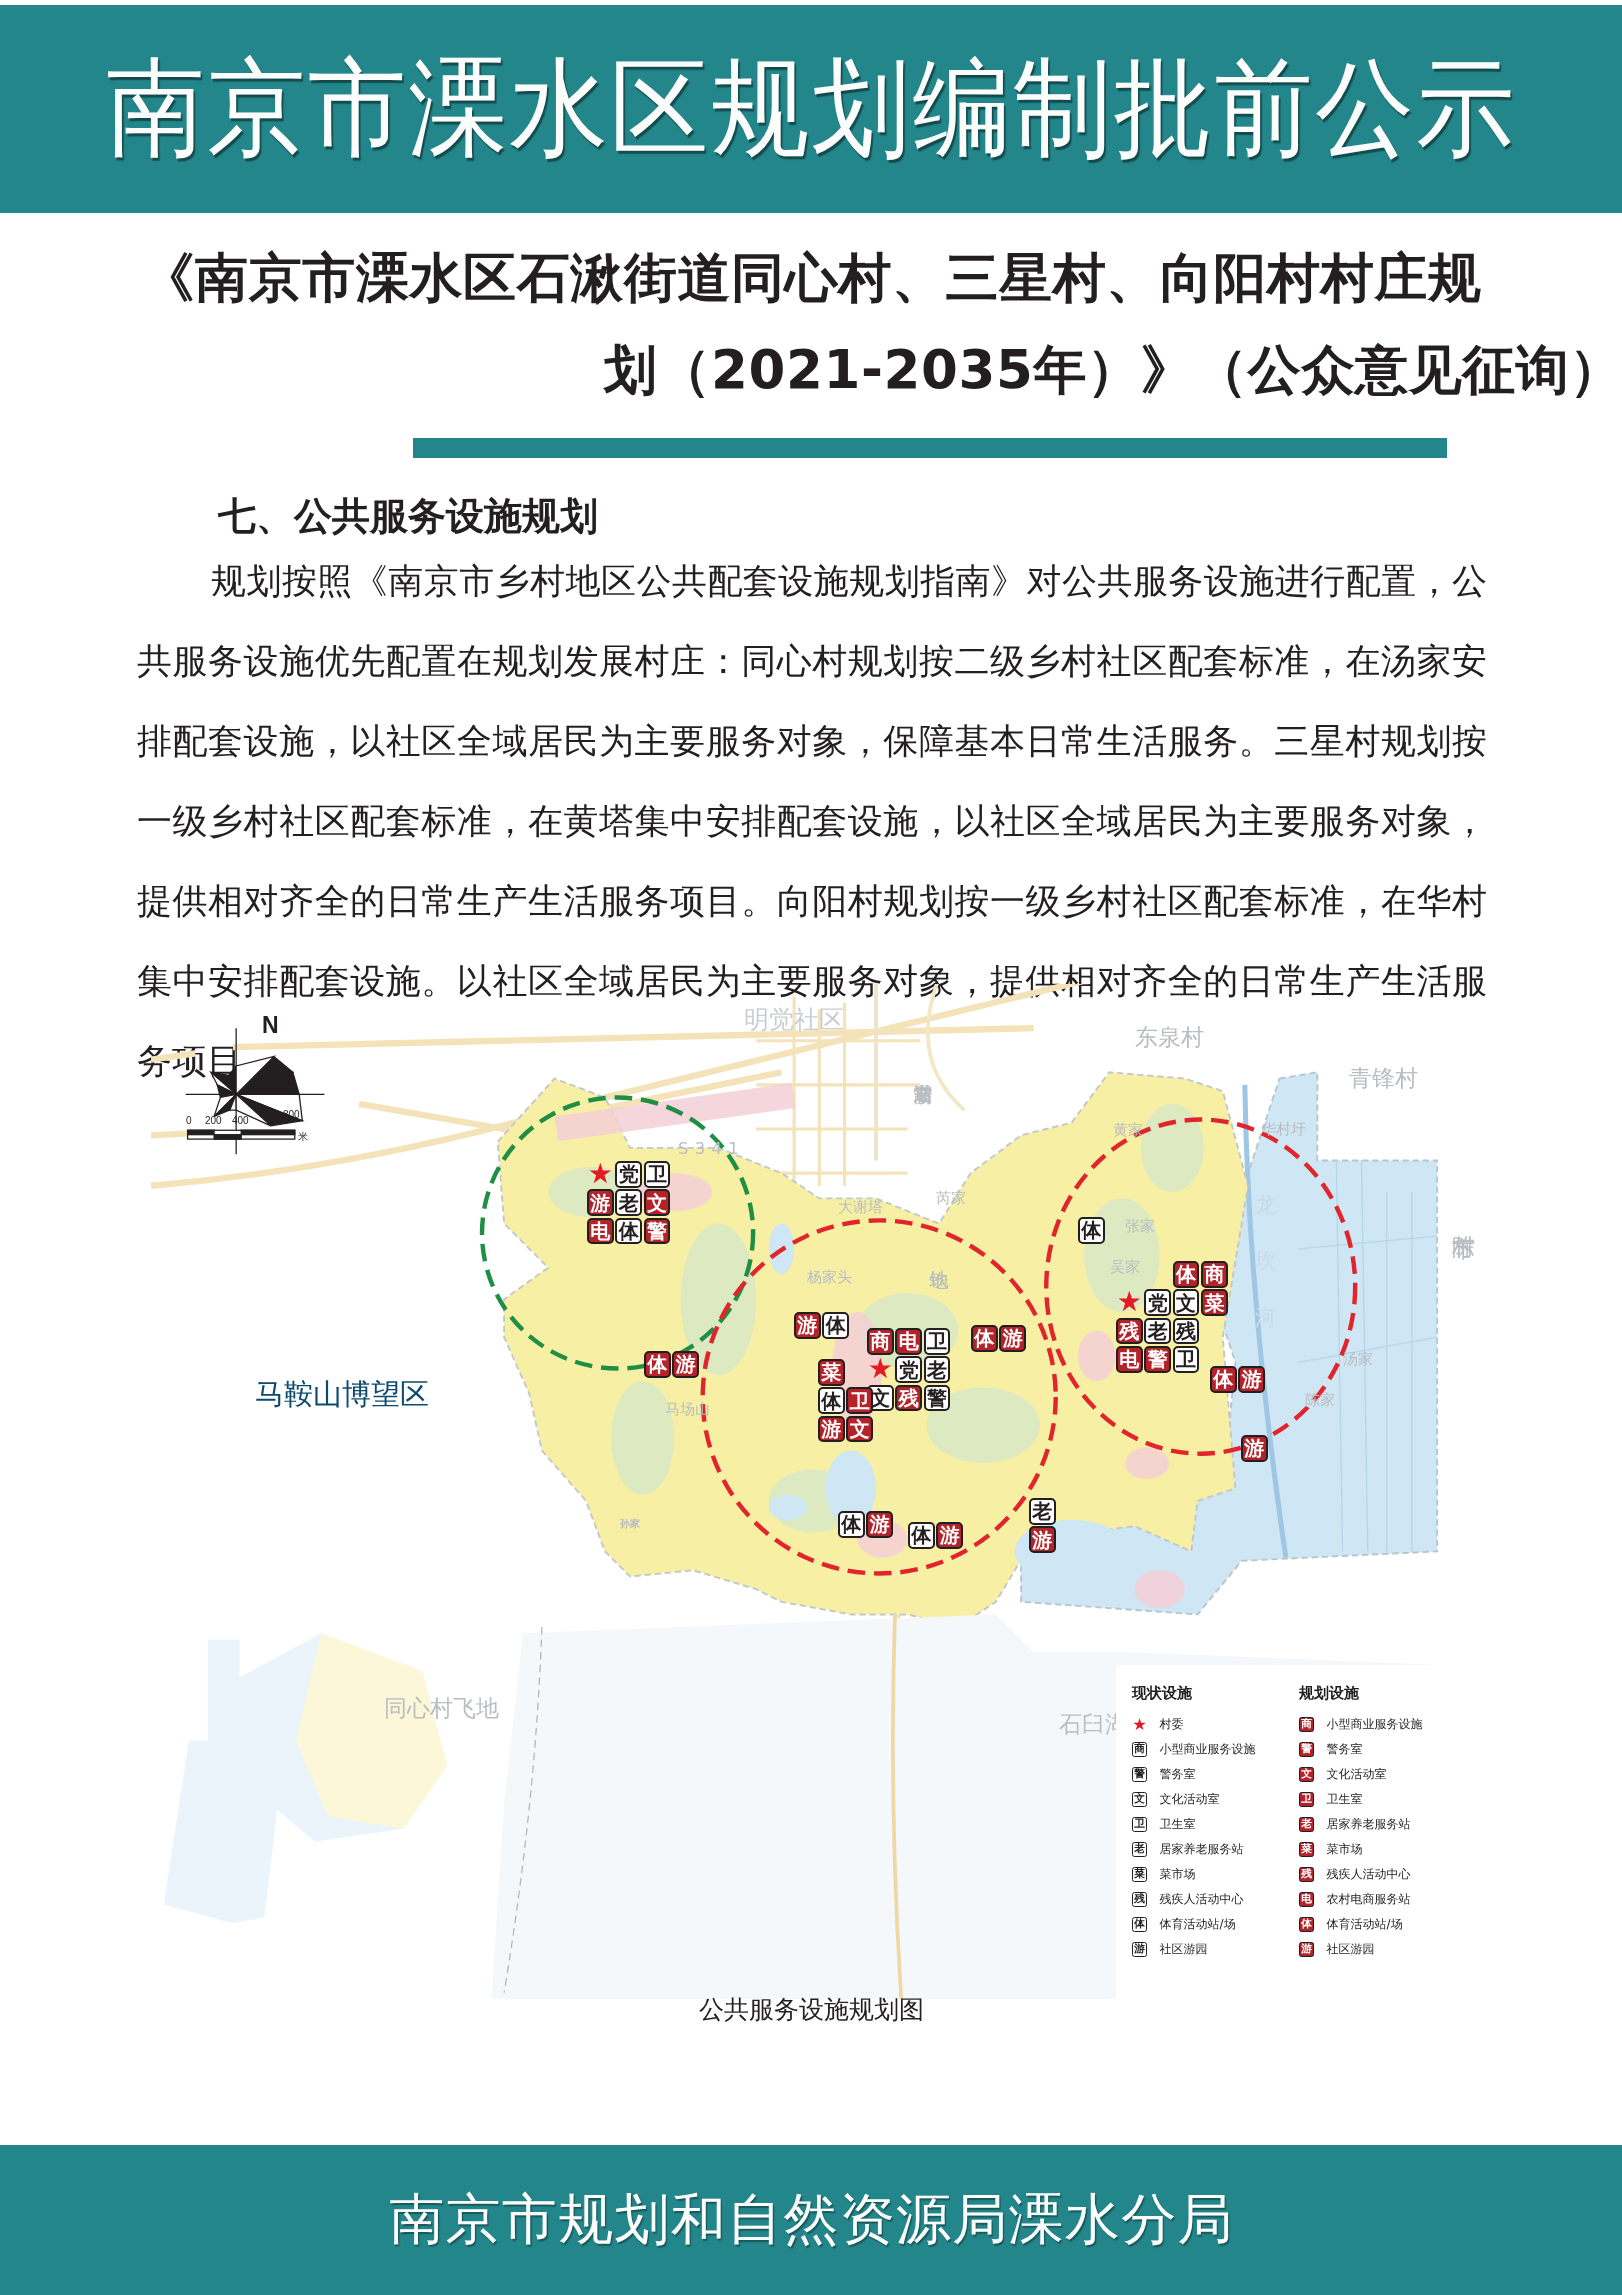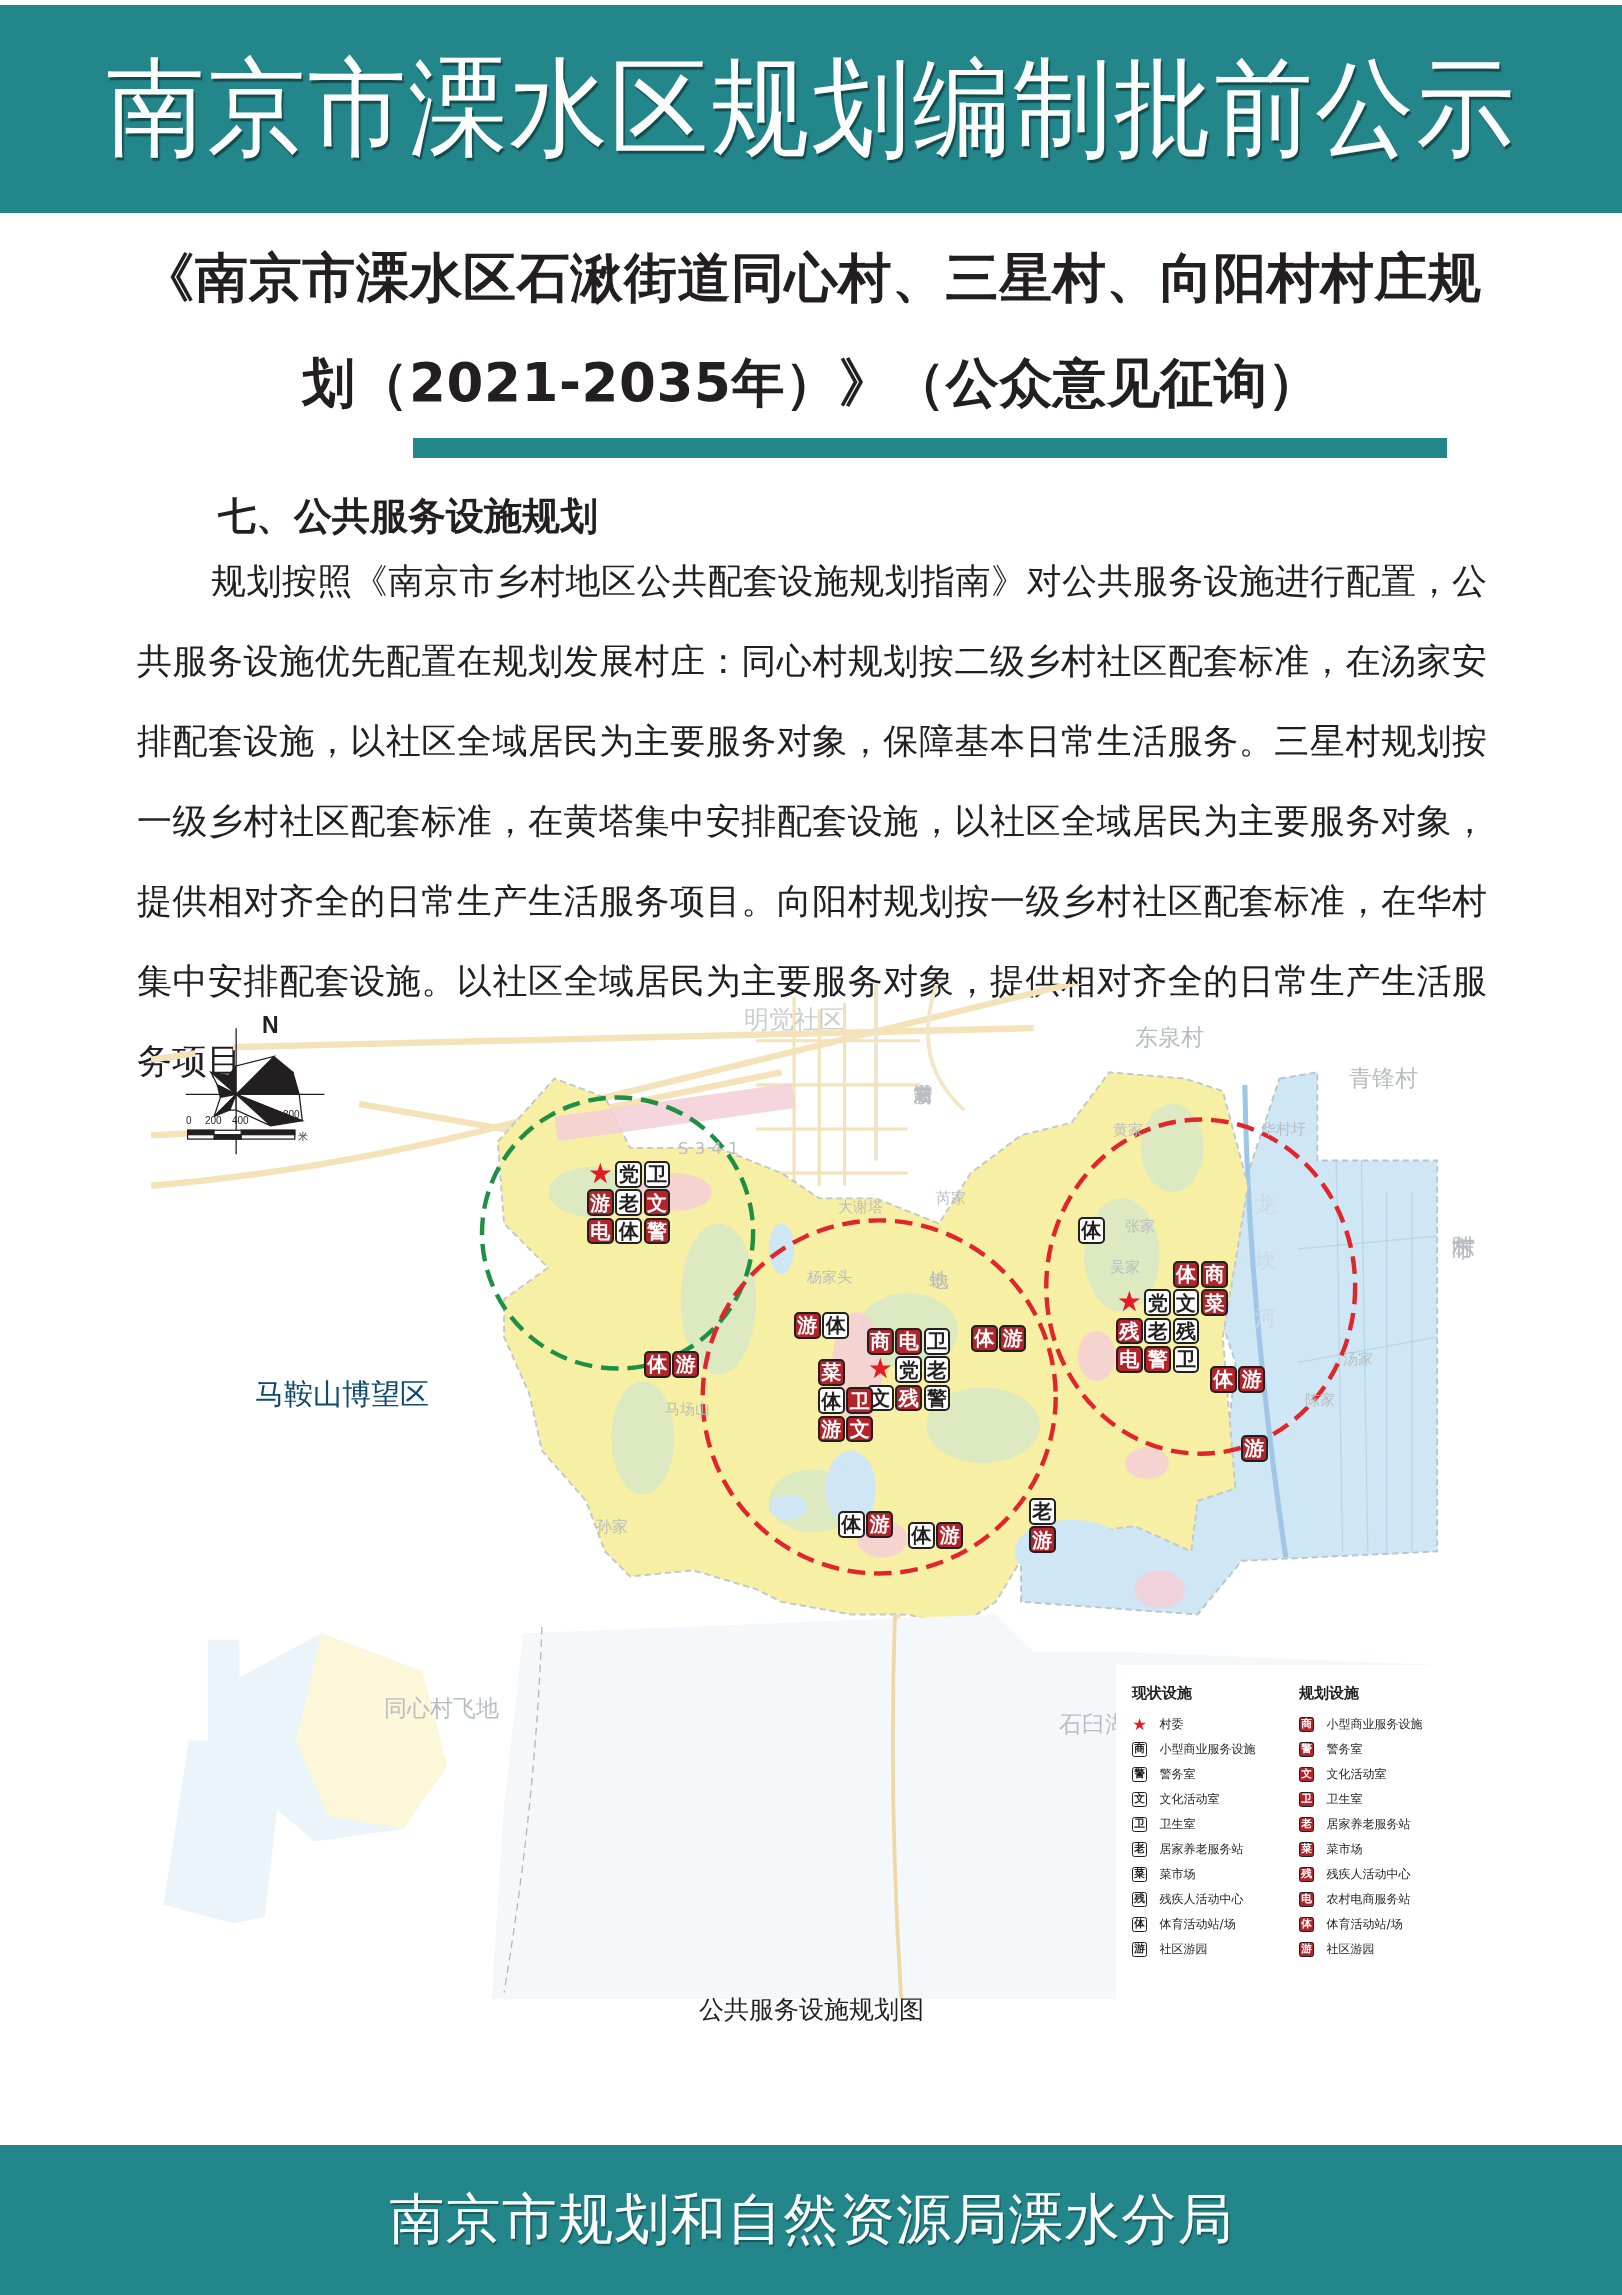--- a/index.html
+++ b/index.html
@@ -7,21 +7,21 @@
          font-family:"DejaVu Sans","Liberation Sans",sans-serif; color:#231f20; }
   .abs { position:absolute; }
   
   #header { left:0; top:5px; width:1623px; height:208px; background:#23868a; }
   #header-title { left:0; top:0; width:1623px; height:208px; display:flex; align-items:center; justify-content:center;
      color:#fbfdfd; font-size:107px; letter-spacing:2.5px; font-family:"DejaVu Sans",sans-serif;
      text-shadow: 1.9px 2.5px 1.3px rgba(0,0,0,0.45); transform:scaleX(0.92); }
   .subtitle { left:0; width:1623px; text-align:center; font-weight:bold; color:#231f20;
      font-size:53px; letter-spacing:0.6px; font-family:"DejaVu Sans",sans-serif; }
   #subtitle-1 { top:243px; }
-  #subtitle-2 { top:348px; }
+  #subtitle-2 { top:335px;text-align:right; }
   #divider-bar { left:413px; top:438px; width:1034px; height:20px; background:#23868a; }
   #section-heading { left:218px; top:491px; font-size:38px; font-weight:bold; }
   #body-text { left:137px; top:541px; width:1350px; font-size:35px; line-height:80px;
      font-family:"DejaVu Serif","Liberation Serif",serif; text-align:justify; text-indent:74px; color:#231f20; }
   
   #map { left:151px; top:984px; width:1324px; height:1015px; }
   #map svg { position:absolute; left:0; top:0; }
   .maplabel { position:absolute; color:#b9bdc2; font-size:23px; white-space:nowrap; }
   .maplabel.lg { font-size:25px; color:#c9cdd2; }
   .maplabel.xl { font-size:29px; color:#0c4a6e; }
@@ -169,21 +169,21 @@
   <span class="maplabel" style="left:687px;top:214px;font-size:15px;">大谢塔</span>
   <span class="maplabel" style="left:785px;top:205px;font-size:15px;">芮家</span>
   <span class="maplabel" style="left:656px;top:284px;font-size:15px;">杨家头</span>
   <span class="maplabel" style="left:962px;top:137px;font-size:15px;">黄家</span>
   <span class="maplabel" style="left:974px;top:233px;font-size:15px;">张家</span>
   <span class="maplabel" style="left:959px;top:274px;font-size:15px;">吴家</span>
   <span class="maplabel" style="left:1110px;top:136px;font-size:15px;">华村圩</span>
   <span class="maplabel" style="left:1154px;top:363px;font-size:15px;margin-top:44px;">陈家</span>
   <span class="maplabel" style="left:1192px;top:366px;font-size:15px;">汤家</span>
   <span class="maplabel" style="left:514px;top:416px;font-size:15px;">马场山</span>
-  <span class="maplabel" style="left:445px;top:533px;font-size:16px;">孙家</span>
+  <span class="maplabel" style="left:469px;top:533px;font-size:10px;font-weight:bold;">孙家</span>
 
   <div class="cluster" style="left: 436px; top: 177px; grid-template-columns: repeat(3, 26.5px);">
       <div class="star">★</div>
       <div class="fac existing">党</div>
       <div class="fac existing">卫</div>
       <div class="fac planned">游</div>
       <div class="fac existing">老</div>
       <div class="fac planned">文</div>
       <div class="fac planned">电</div>
       <div class="fac existing">体</div>

